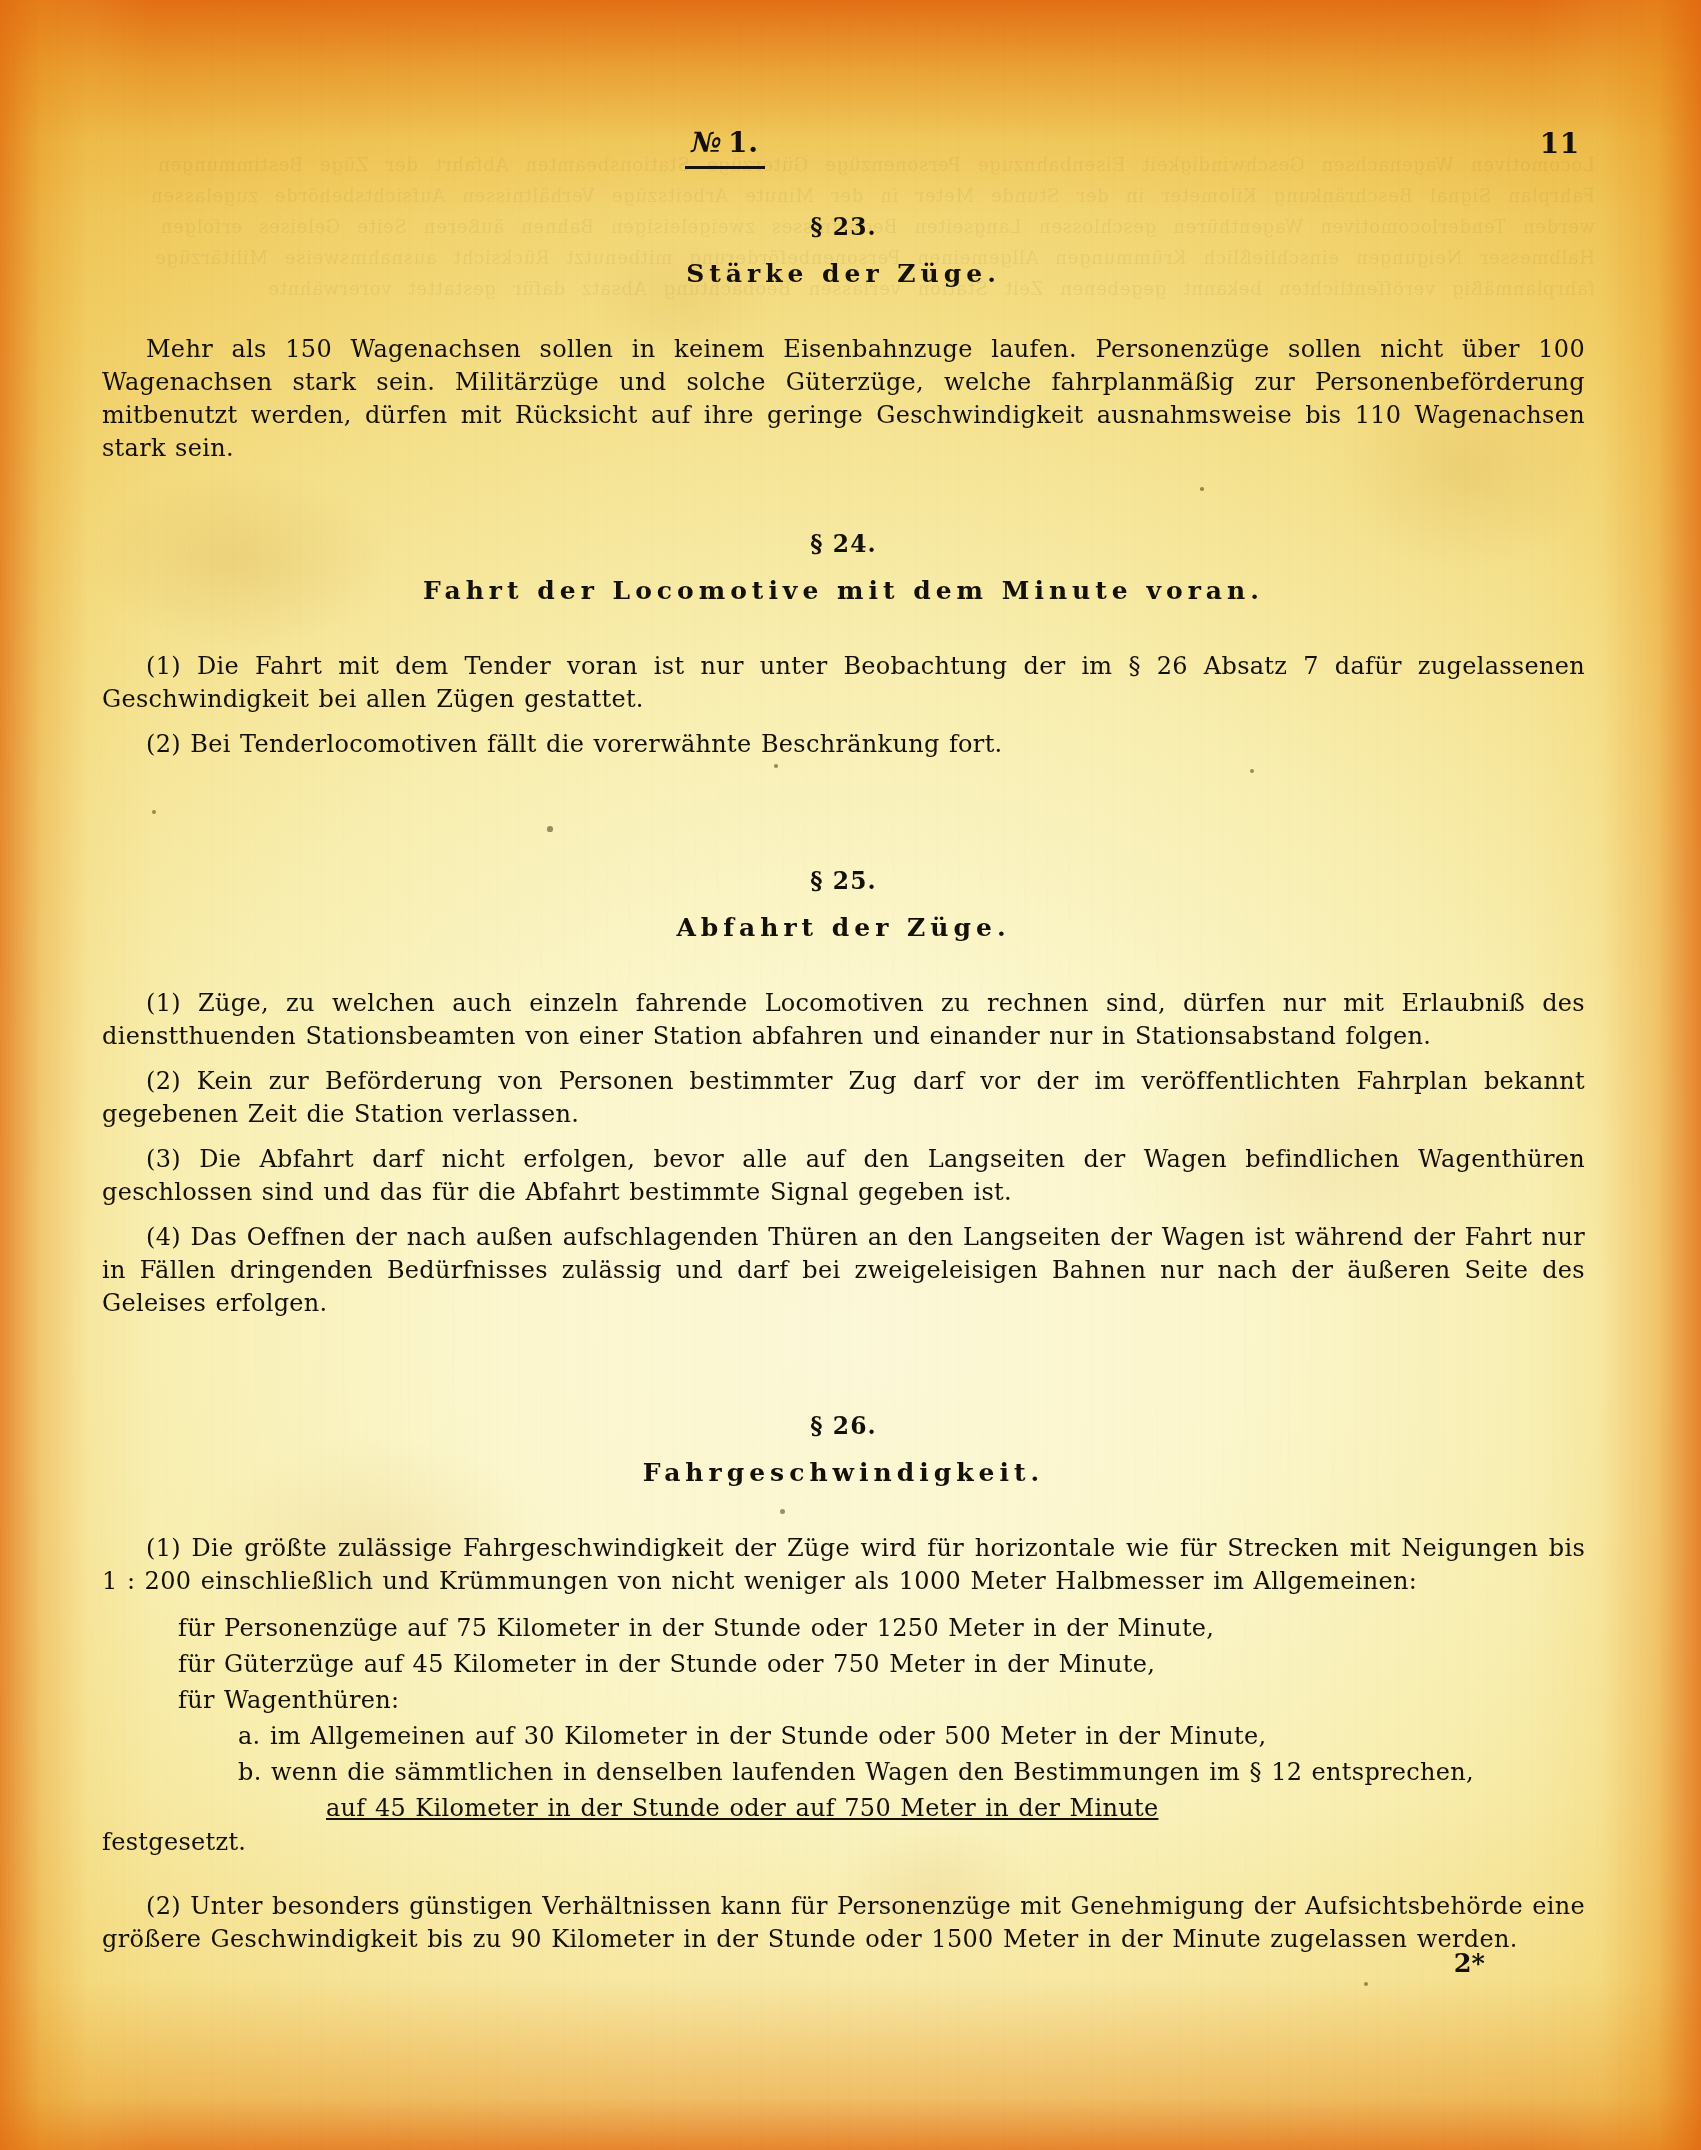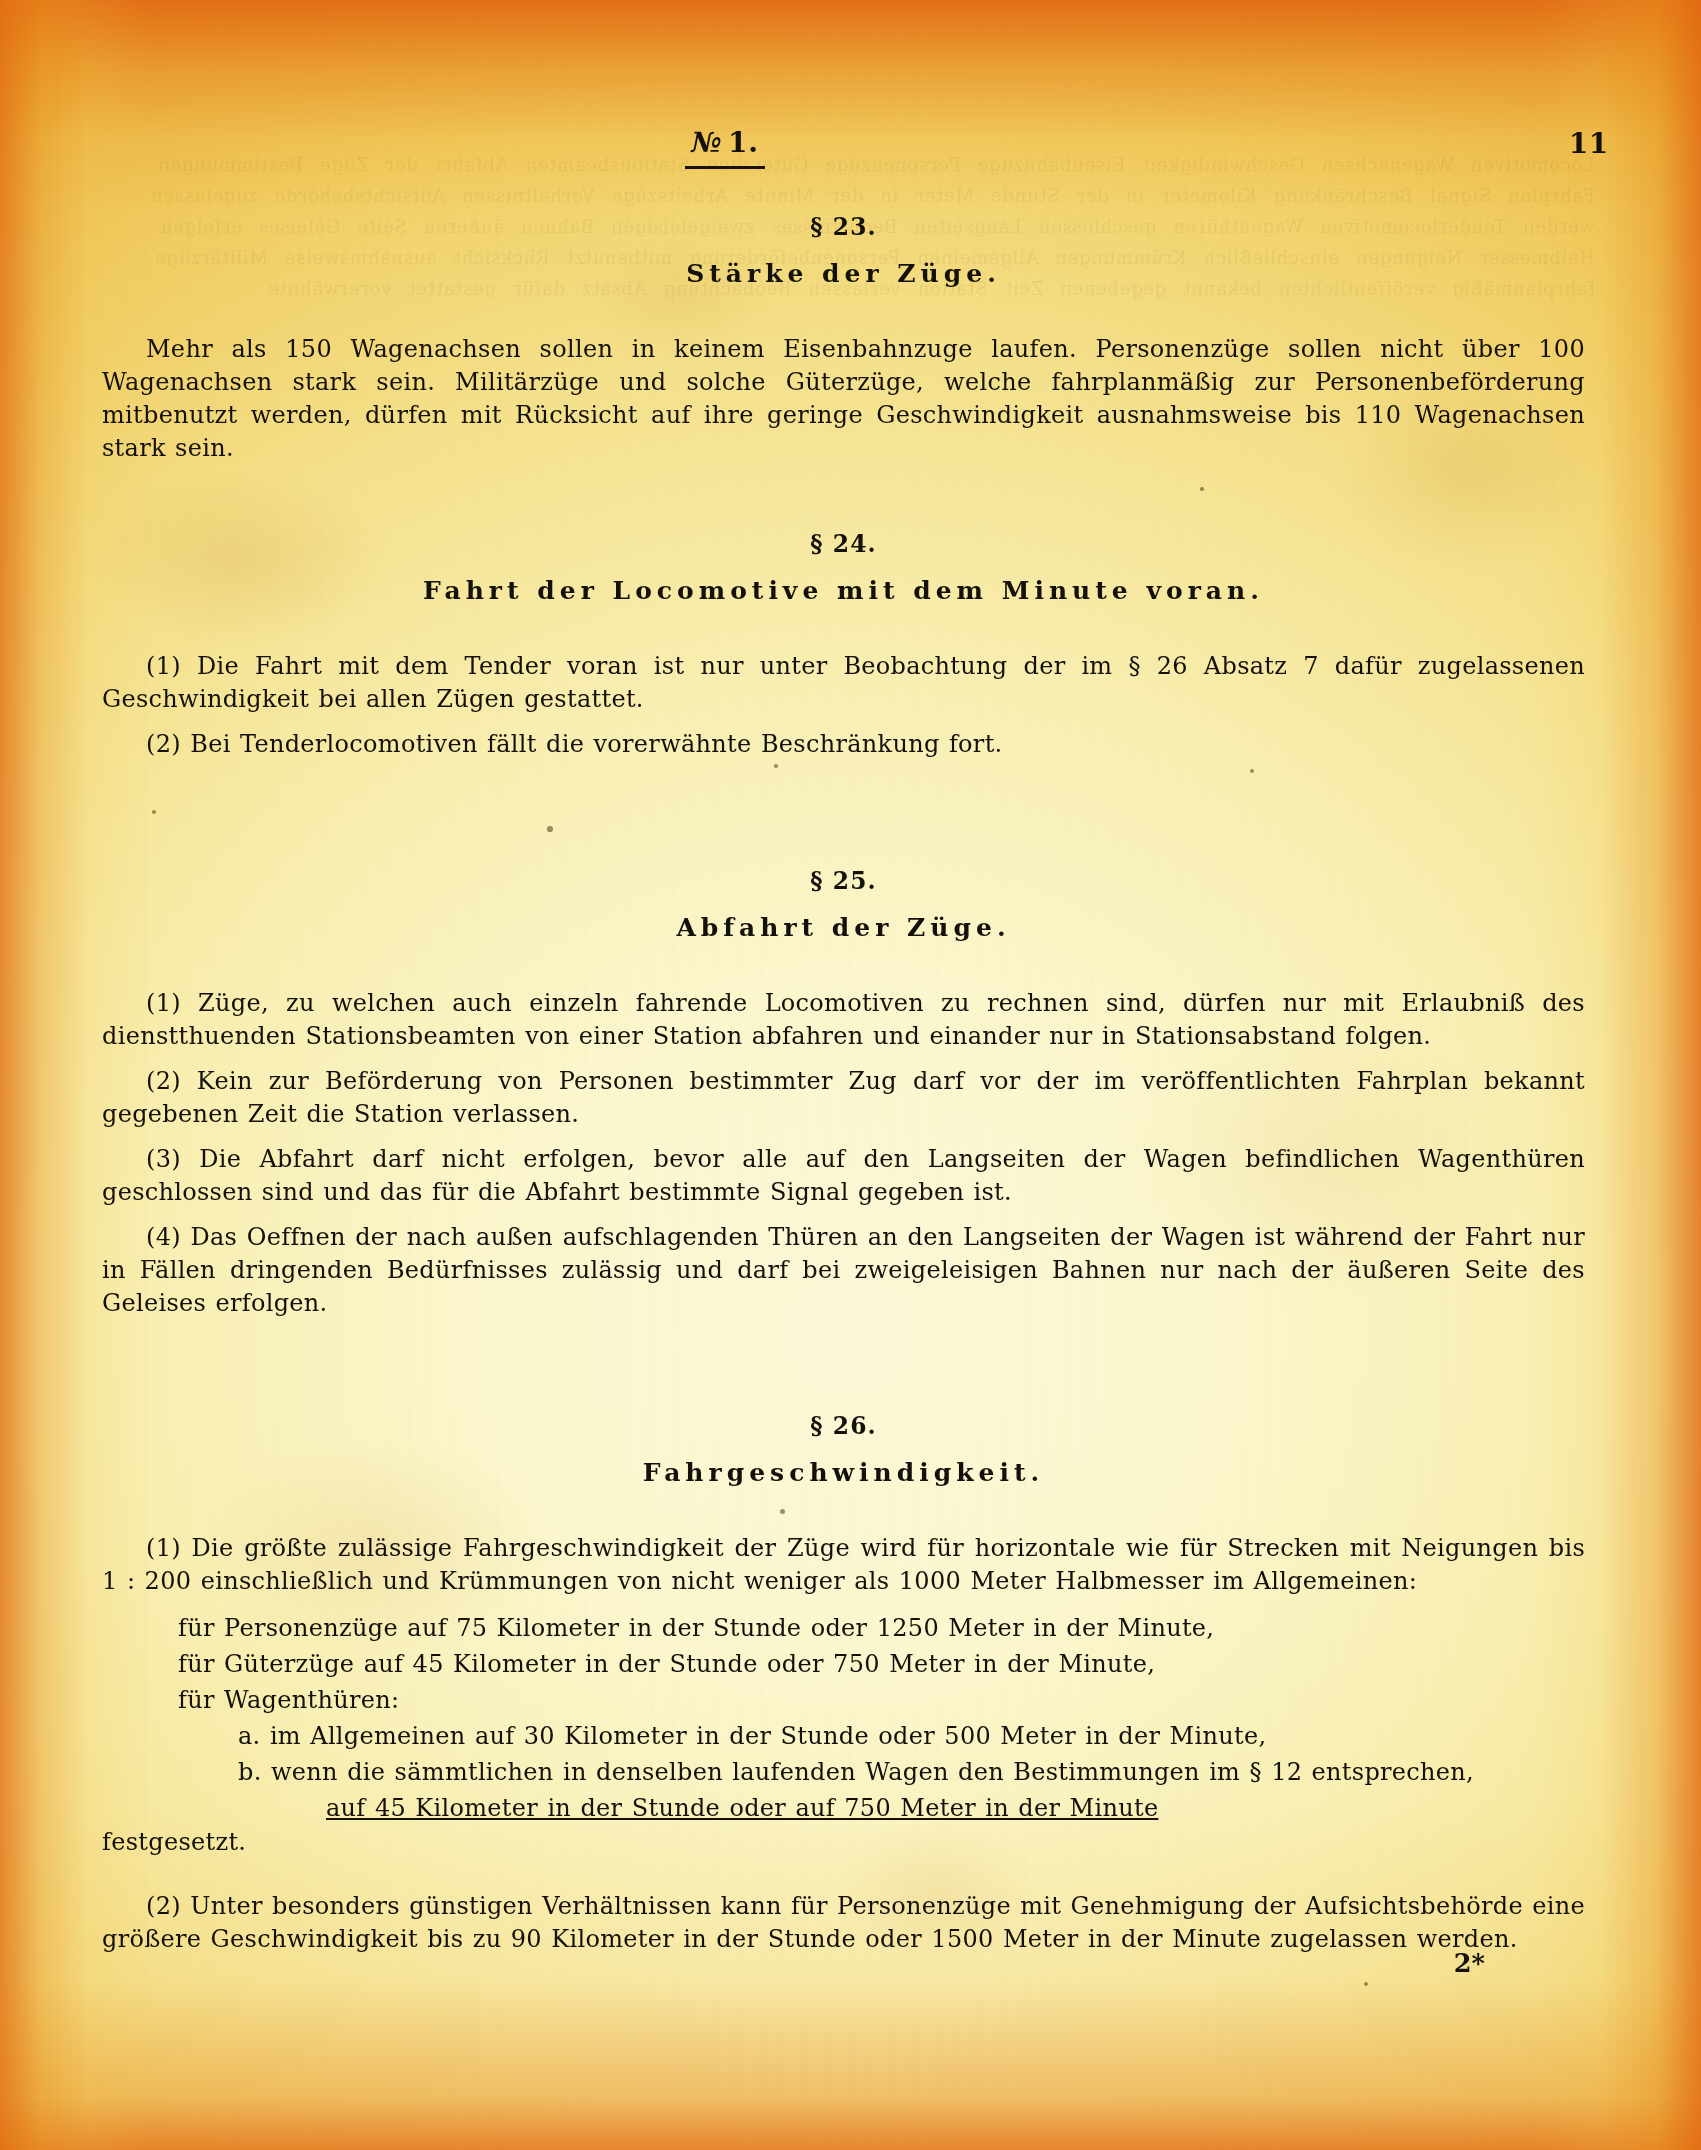--- a/index.html
+++ b/index.html
@@ -145,21 +145,21 @@
     position: absolute;
     left: 50%;
     top: 40px;
     transform: translateX(-50%) translateX(-126px);
     width: 80px;
     height: 2.8px;
     background: #191209;
   }
   .head-page {
     position: absolute;
-    right: 93px;
+    right: 122px;
     top: 1.4px;
     font-size: 28px;
     font-weight: 700;
     letter-spacing: 0.7px;
   }
 
   .body {
     position: absolute;
     left: 90px;
     right: 105px;

